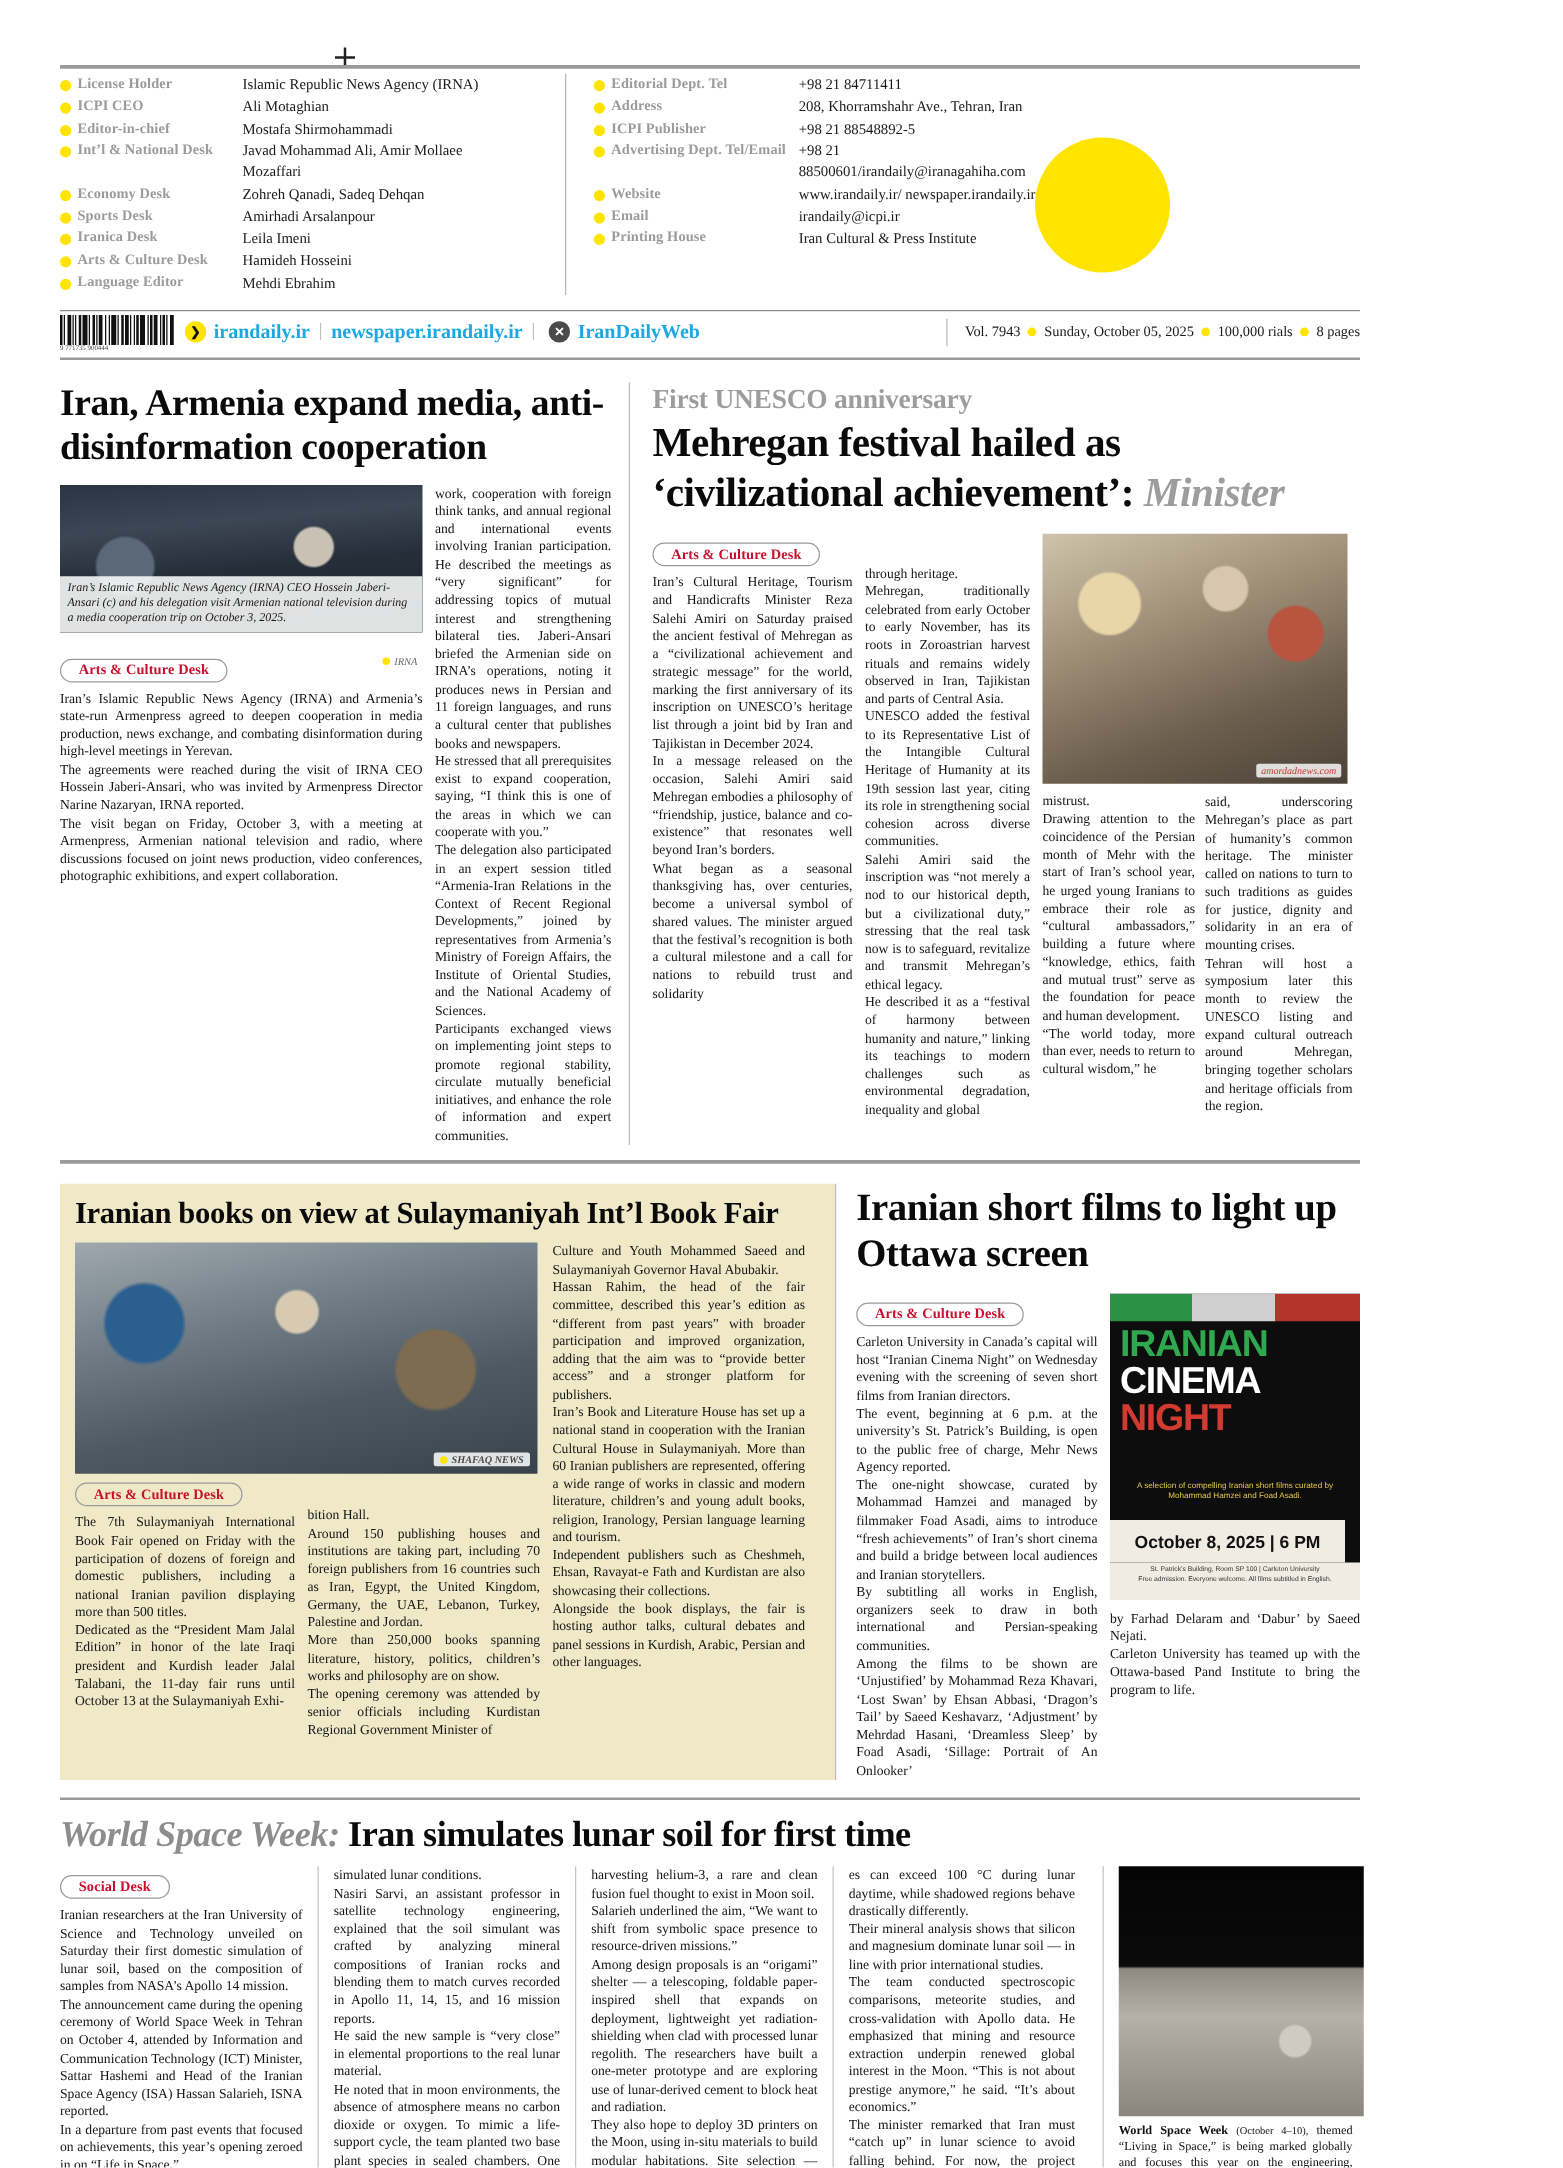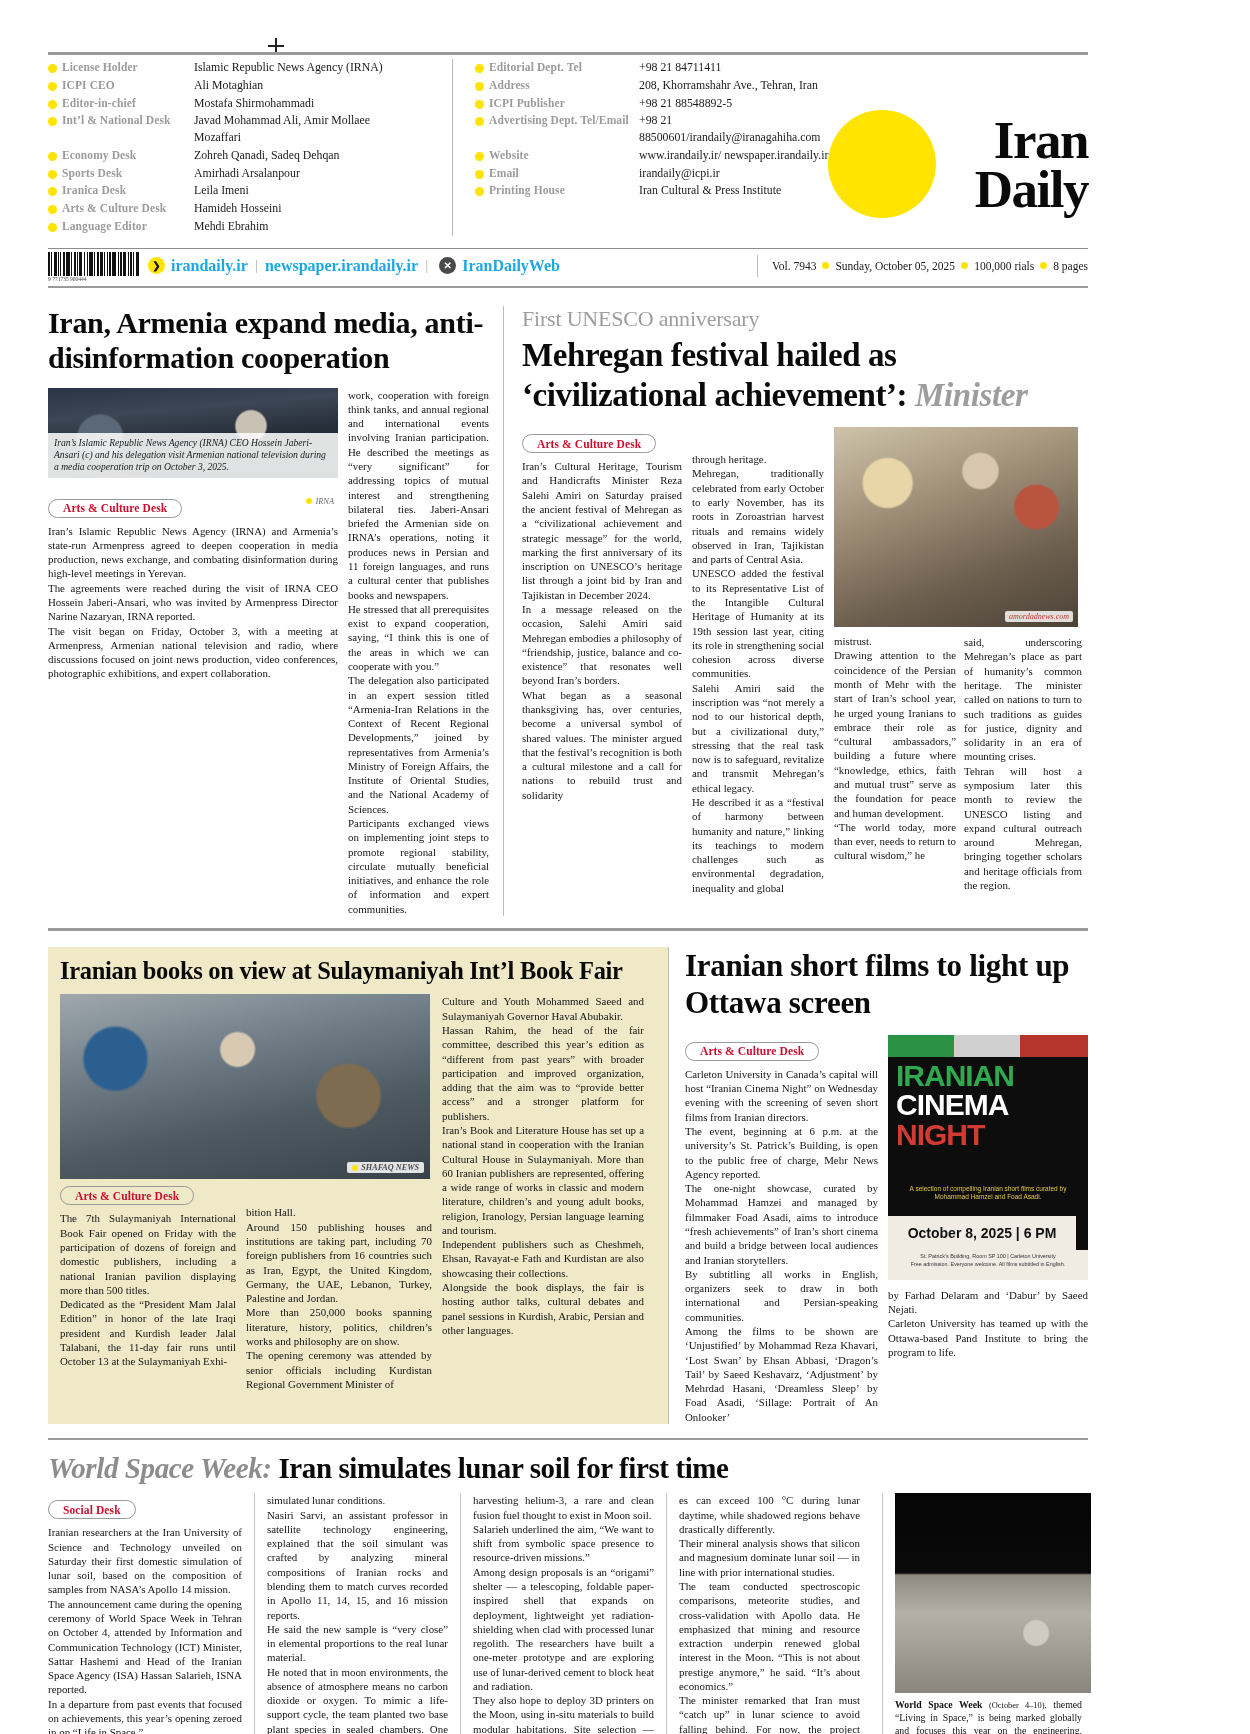--- a/index.html
+++ b/index.html
@@ -87,21 +87,21 @@
   
   .top-area { display:flex; margin-top:18px; }
   .col-left { width:455px; padding-right:14px; }
   .col-right { width:585px; border-left:1px solid #bdbdbd; padding-left:18px; }
 
   .hl-1 {
     font-family:"Liberation Serif", serif; font-weight:700;
     font-size:30px; line-height:1.16; letter-spacing:-.3px; color:#0a0a0a;
   }
   .kicker {
-    font-family:"Liberation Serif", serif; font-weight:400;
+    font-family:"Liberation Serif", serif; font-weight:700;
     font-size:22px; color:#9d9d9d; letter-spacing:-.2px; margin-bottom:4px;
   }
   .hl-2 {
     font-family:"Liberation Serif", serif; font-weight:700;
     font-size:33px; line-height:1.2; letter-spacing:-.4px; color:#0a0a0a;
   }
   .hl-2 em { font-style:italic; color:#9d9d9d; font-weight:700; }
 
   .desk-badge {
     display:inline-block; border:1px solid #9a9a9a; border-radius:11px;
@@ -127,21 +127,21 @@
   }
   .credit .cdot { width:6px;height:6px;border-radius:50%;background:#FFE400;margin-right:3px; }
   .photo-credit-tag {
     position:absolute; right:5px; bottom:5px;
     background:rgba(255,255,255,.82); color:#c0392b;
     font-size:8px; padding:1px 4px; border-radius:2px; font-style:italic;
   }
 
   
   .ph-armenia {
-    width:290px; height:90px;
+    width:290px; height:118px;
     background:
       radial-gradient(circle at 18% 55%, #5a6878 0 9%, transparent 10%),
       radial-gradient(circle at 70% 42%, #c9c2b4 0 7%, transparent 8%),
       linear-gradient(175deg,#2b3442 0%,#3d4654 28%,#262e3a 55%,#1b222c 100%);
   }
   .ph-mehregan {
     width:244px; height:200px;
     background:
       radial-gradient(circle at 22% 28%, #e8d6a8 0 10%, transparent 11%),
       radial-gradient(circle at 60% 22%, #d8c6b0 0 8%, transparent 9%),
@@ -333,24 +333,20 @@
         <div class="mh-row">
             <span class="dot"></span>
             <span class="mh-key">Printing House</span>
             <span class="mh-val">Iran Cultural &amp; Press Institute</span>
           </div>
       </div>
     </div>
 
     <div class="logo-block">
       <div class="logo-circle"></div>
-      <div class="logo-text">
-        <div>Iran</div>
-        <div>Daily</div>
-      </div>
     </div>
 
     <div class="nav-rule"></div>
     <div class="navbar">
       <div>
         <div class="barcode">
           <i style="width:2px"></i>
             <i style="width:1px"></i>
             <i style="width:3px"></i>
             <i style="width:1px"></i>

